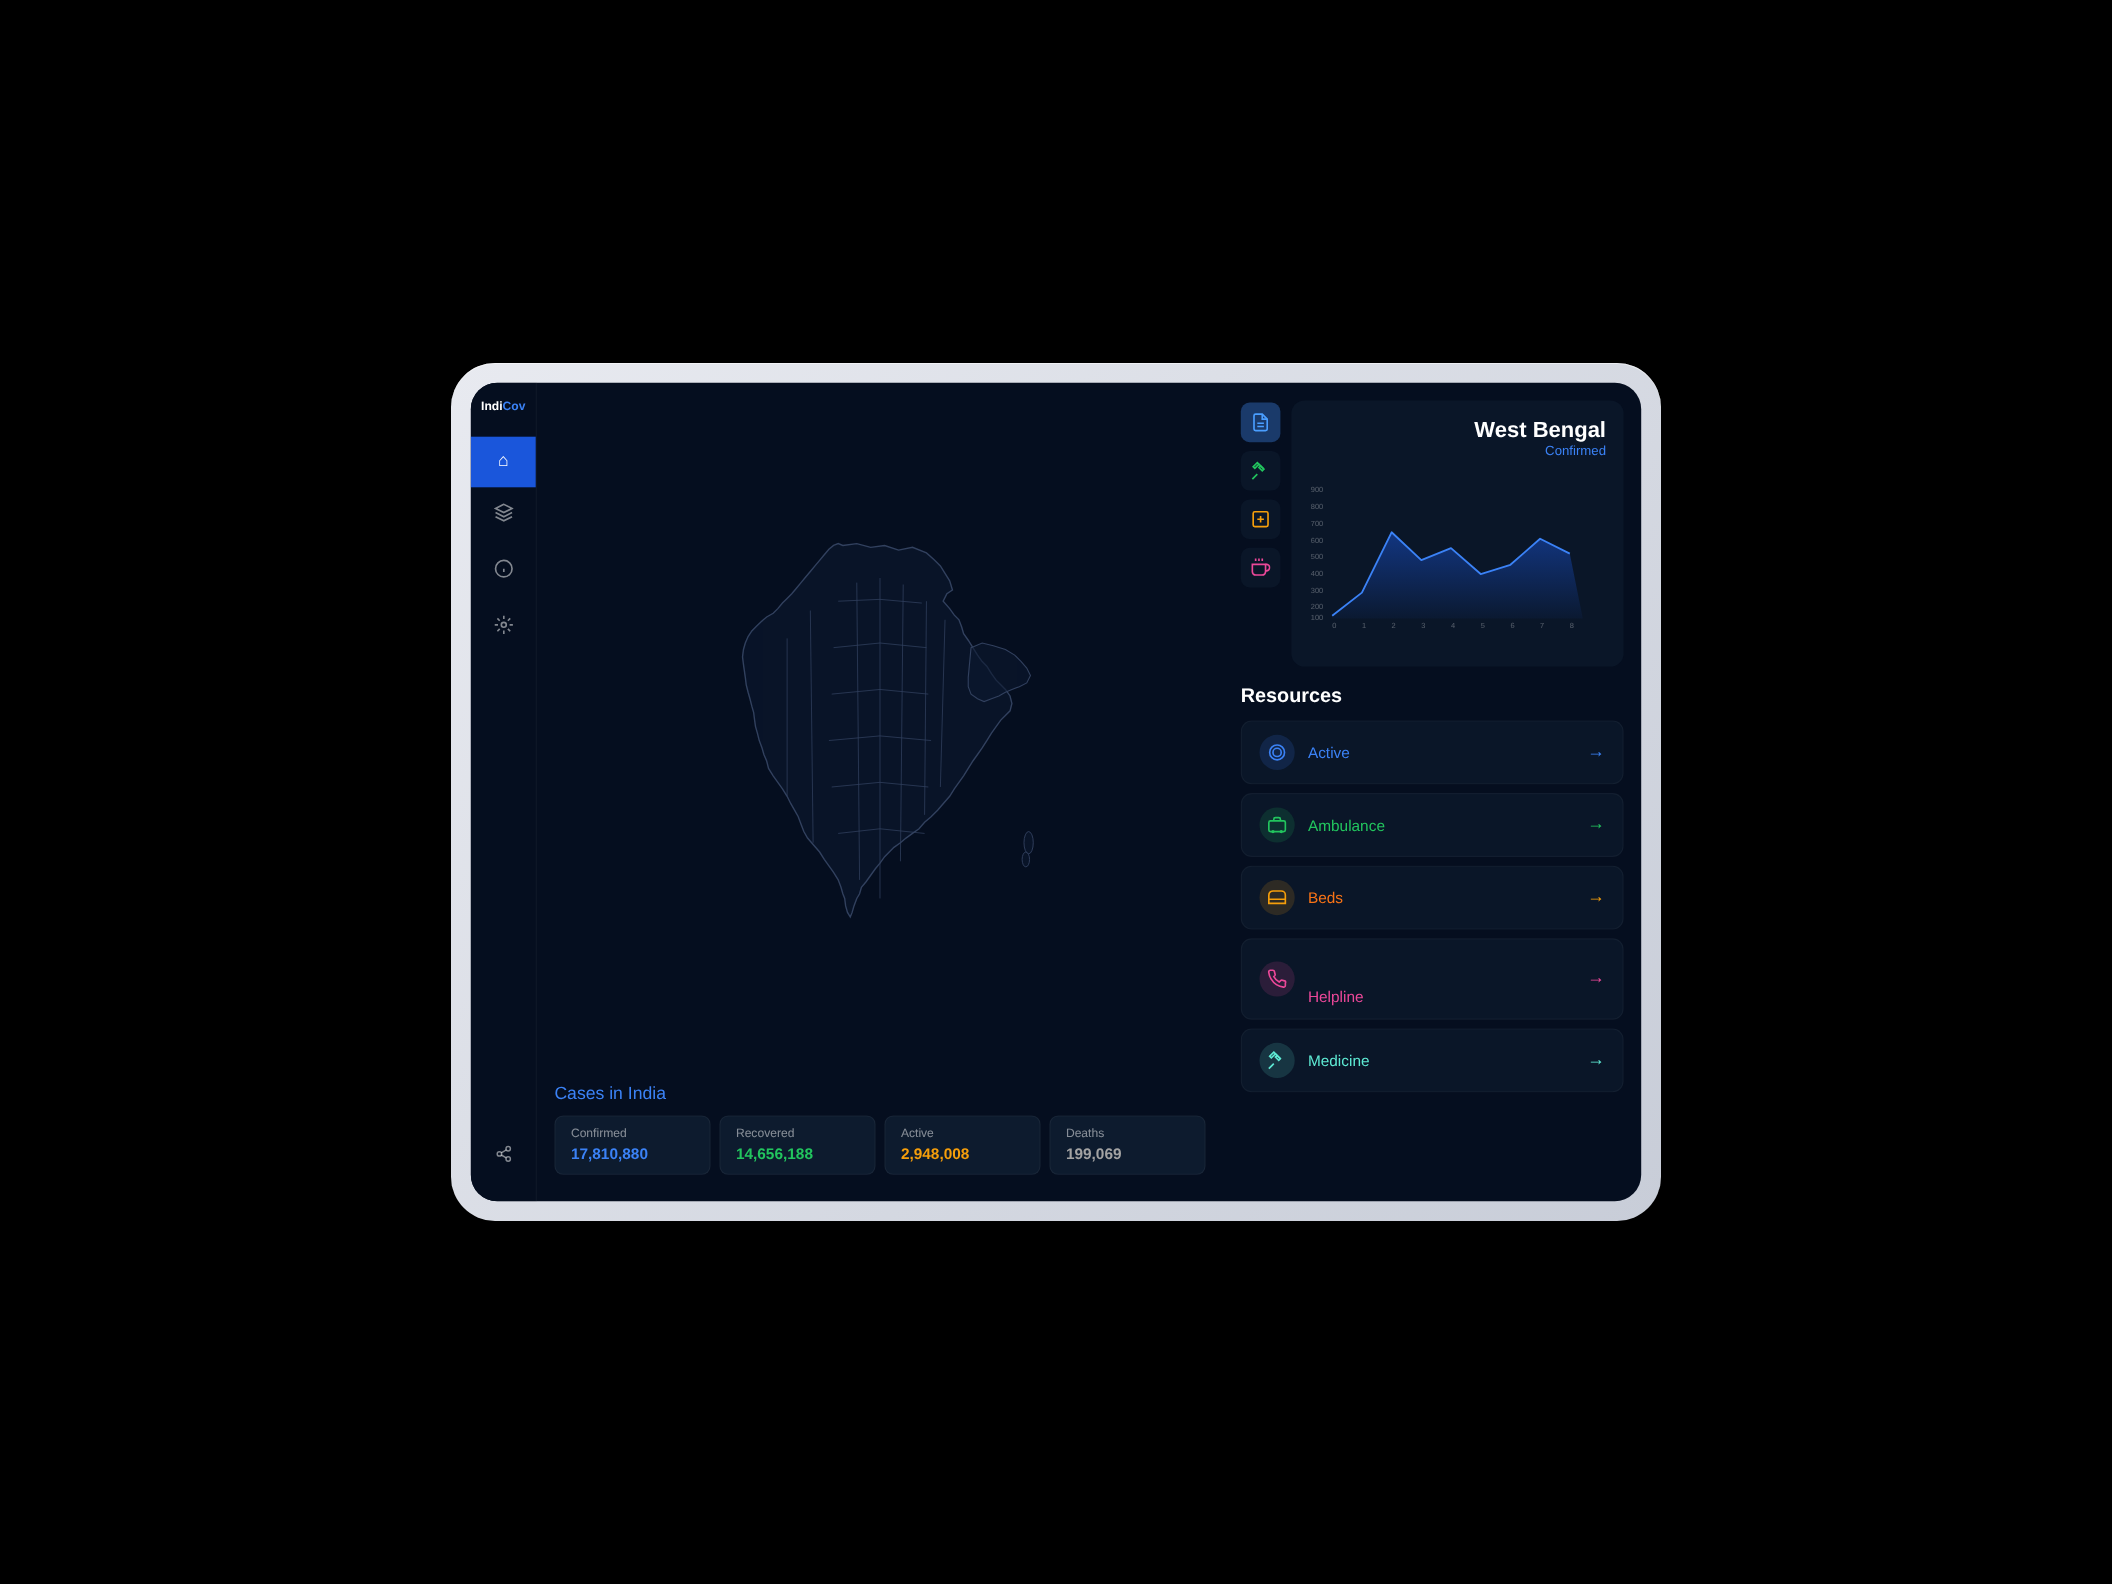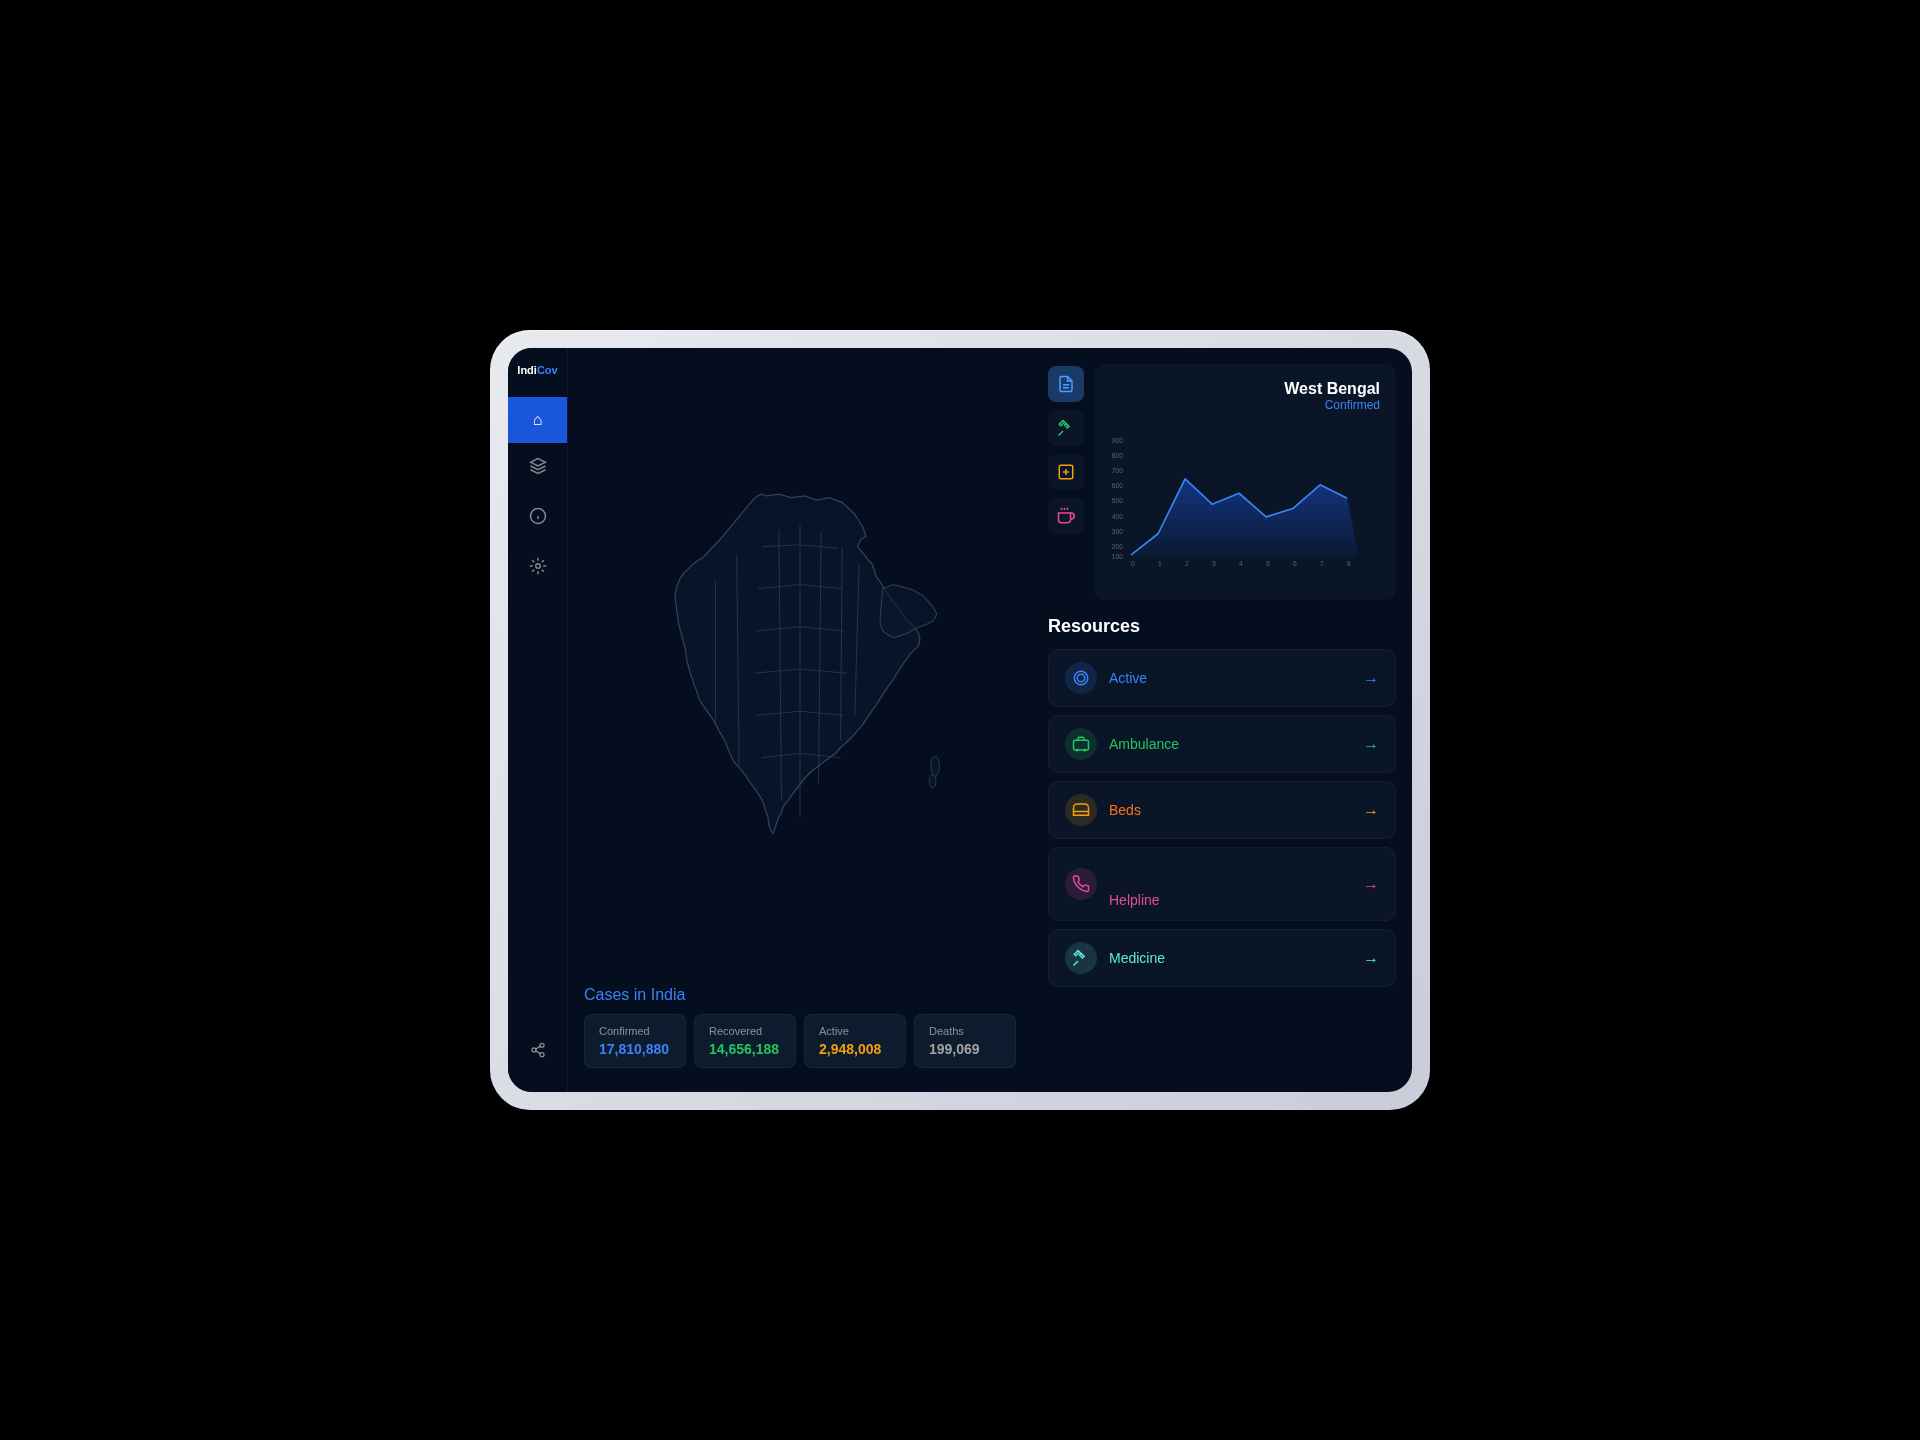--- a/index.html
+++ b/index.html
@@ -5,21 +5,21 @@
     * { margin: 0; padding: 0; box-sizing: border-box; }
     body {
       background: #000;
       display: flex;
       align-items: center;
       justify-content: center;
       min-height: 100vh;
       font-family: 'Segoe UI', Arial, sans-serif;
     }
     .device-frame {
-      width: 940px;
+      width: 1100px;
       height: 780px;
       background: linear-gradient(135deg, #e8eaf0 0%, #c8cdd8 100%);
       border-radius: 40px;
       padding: 18px;
       box-shadow: 0 30px 80px rgba(0,0,0,0.8), inset 0 1px 0 rgba(255,255,255,0.5);
     }
     .app-container {
       width: 100%;
       height: 100%;
       background: #050e1f;
@@ -166,21 +166,21 @@
       display: flex;
       align-items: flex-start;
       gap: 12px;
       margin-bottom: 8px;
     }
     .chart-title-area {
       flex: 1;
       text-align: right;
     }
     .chart-state-name {
-      font-size: 16px;
+      font-size: 20px;
       font-weight: 700;
       color: #fff;
     }
     .chart-subtitle {
       font-size: 12px;
       color: #3b82f6;
     }
     .chart-area {
       width: 100%;
       height: 160px;

